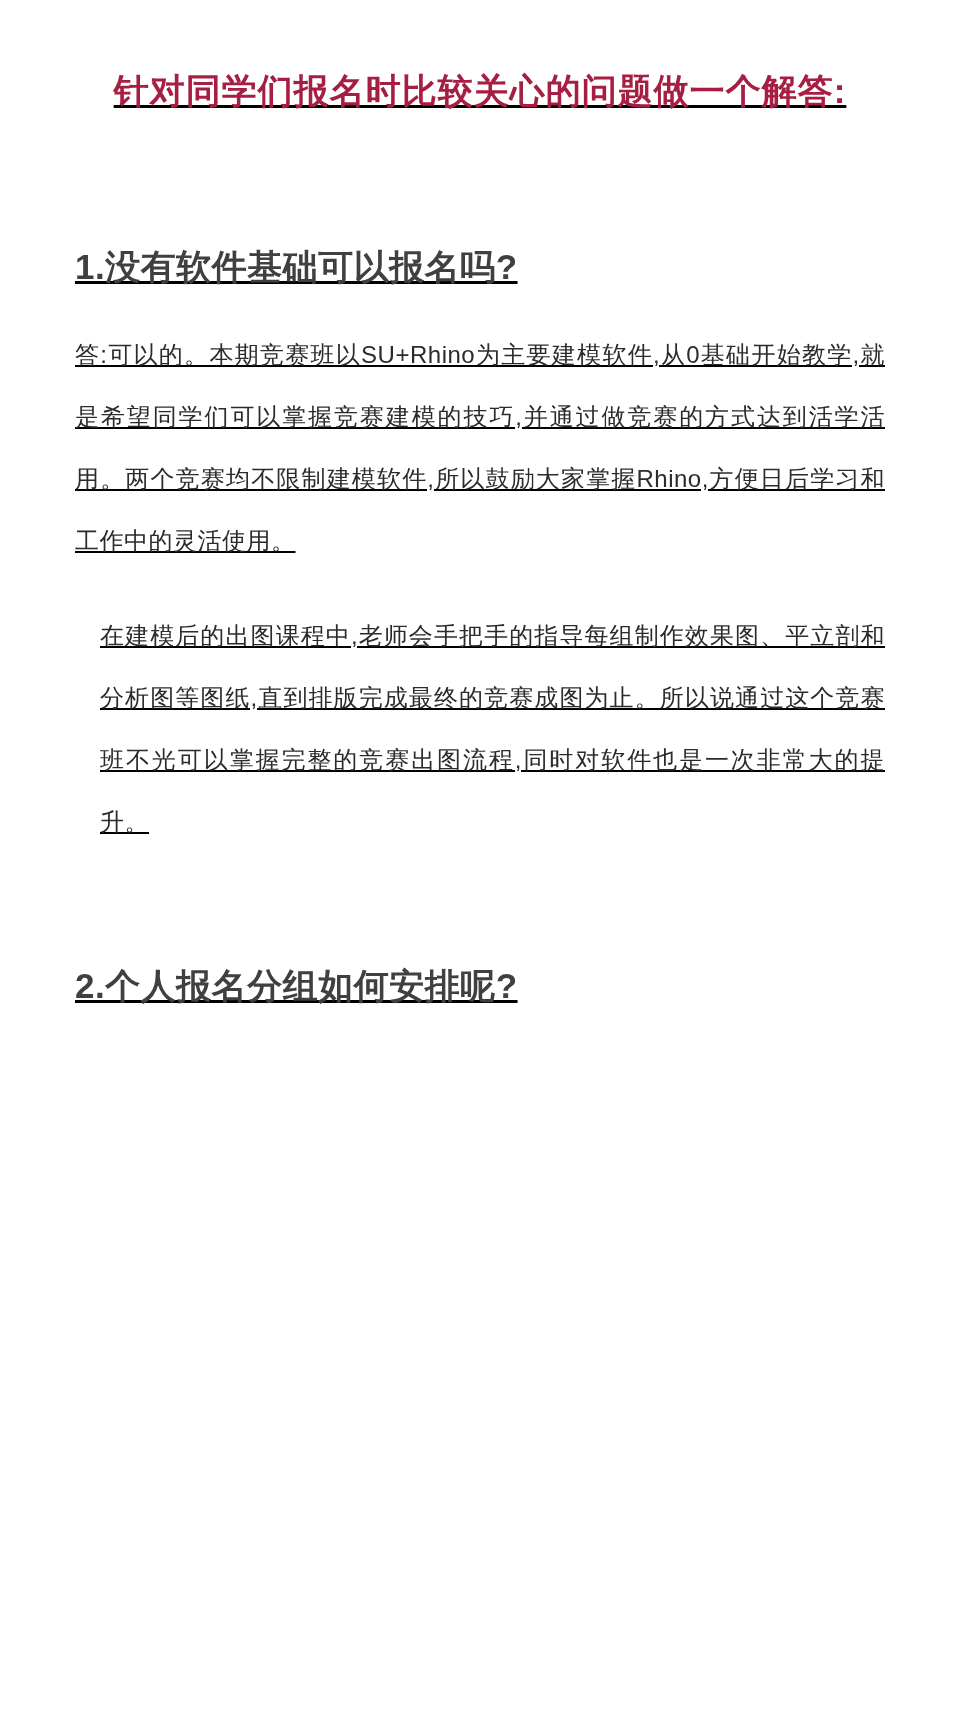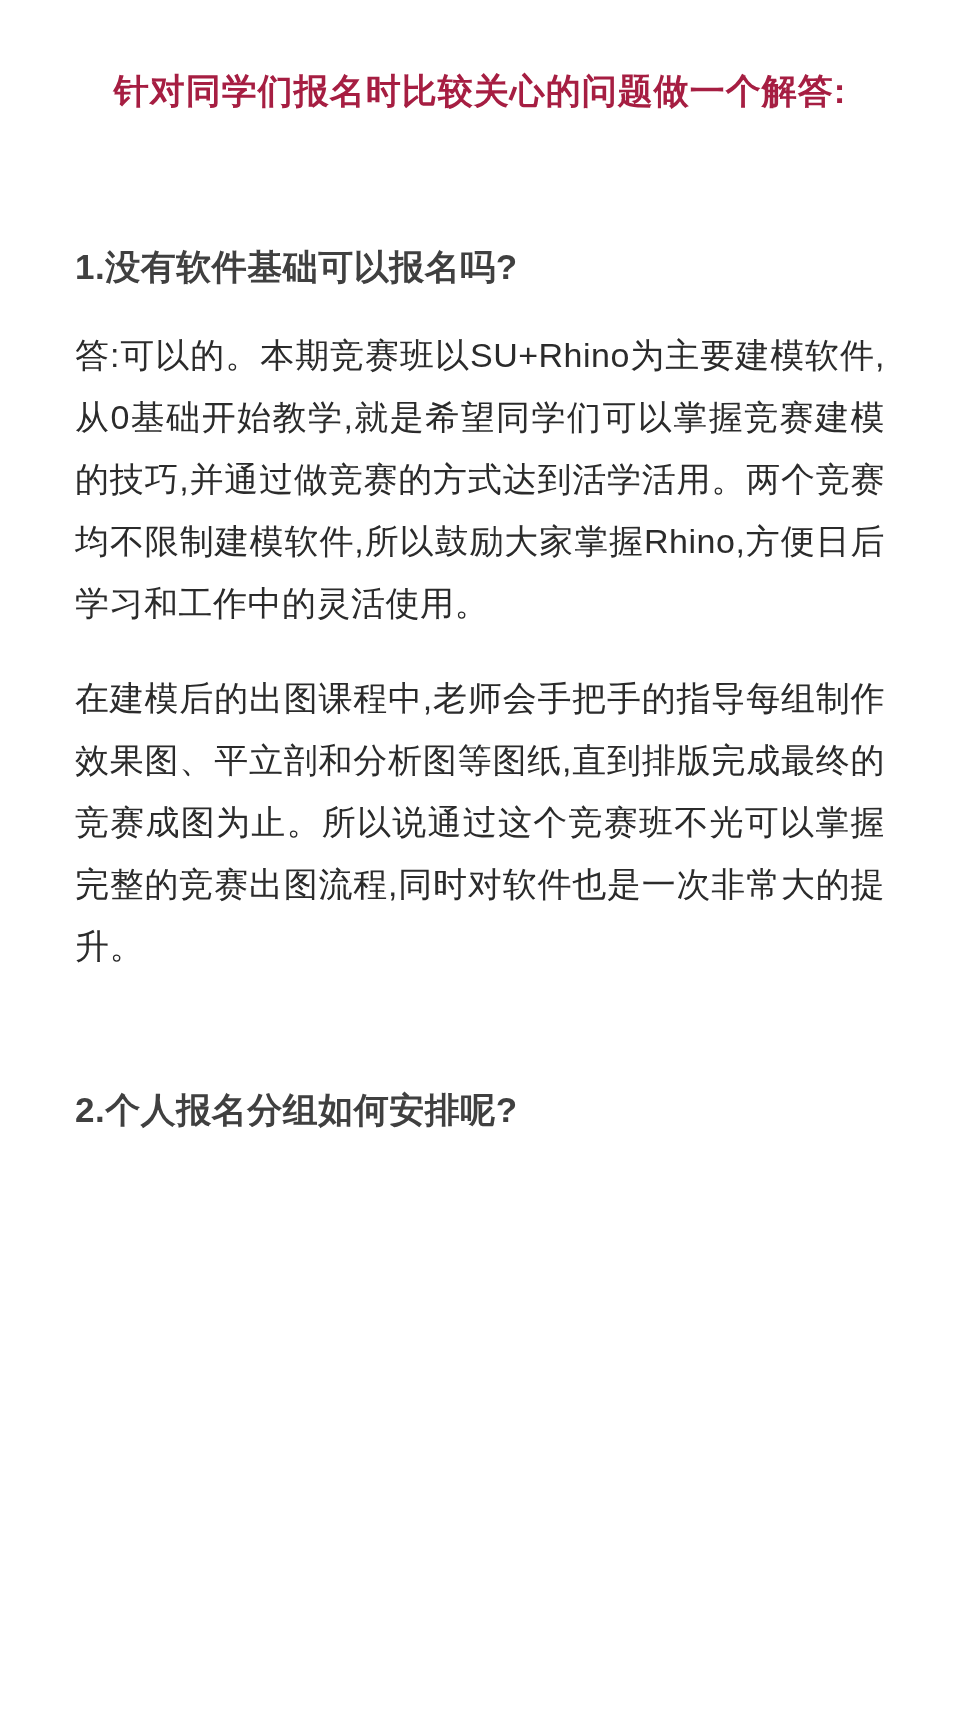--- a/index.html
+++ b/index.html
@@ -8,20 +8,21 @@
     background: #ffffff;
   }
   .page {
     width: 960px;
     min-height: 1710px;
     background: #ffffff;
     box-sizing: border-box;
     padding: 70px 75px 0 75px;
     font-family: "Liberation Sans", sans-serif;
     overflow: hidden;
+    text-decoration: underline;
   }
   .header {
     color: #A61E42;
     font-size: 35px;
     font-weight: 700;
     text-align: center;
     line-height: 1.2;
     letter-spacing: 1px;
     margin: 0;
   }
@@ -31,29 +32,30 @@
     font-weight: 700;
     line-height: 1.2;
     letter-spacing: 0.5px;
     margin: 134px 0 0 0;
   }
   .question.second {
     margin-top: 112px;
   }
   .answer {
     color: #2B2B2B;
-    font-size: 34px;
+    font-size: 24px;
     font-weight: 400;
     line-height: 62px;
     text-align: justify;
     letter-spacing: 0.5px;
     margin: 36px 0 0 0;
   }
   .answer + .answer {
     margin-top: 33px;
+    margin-left: 25px;
   }
 </style>
 </head>
 <body>
 
 <div class="page">
 
   <h1 class="header">针对同学们报名时比较关心的问题做一个解答:</h1>
 
   <section>

